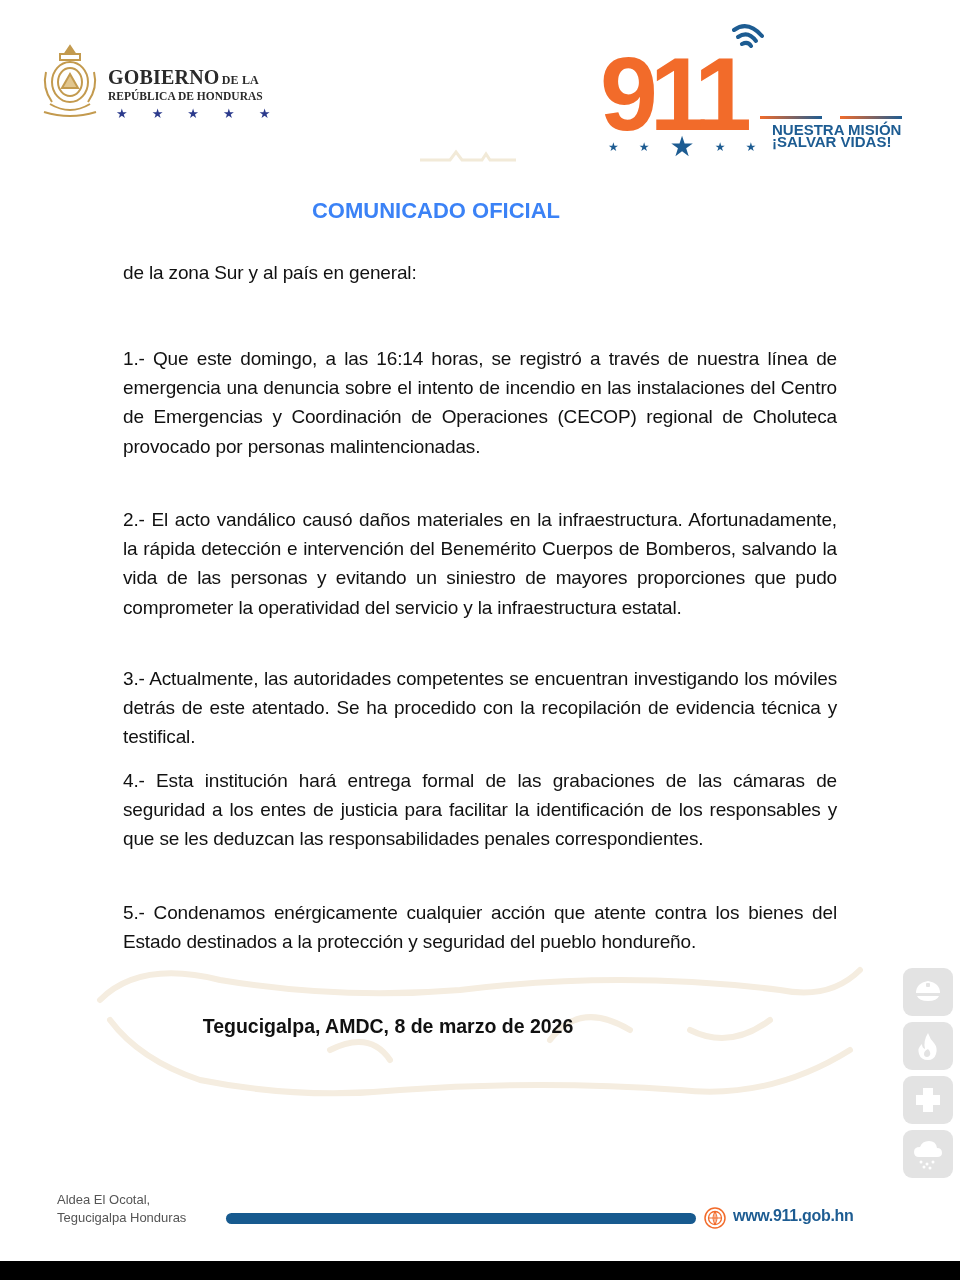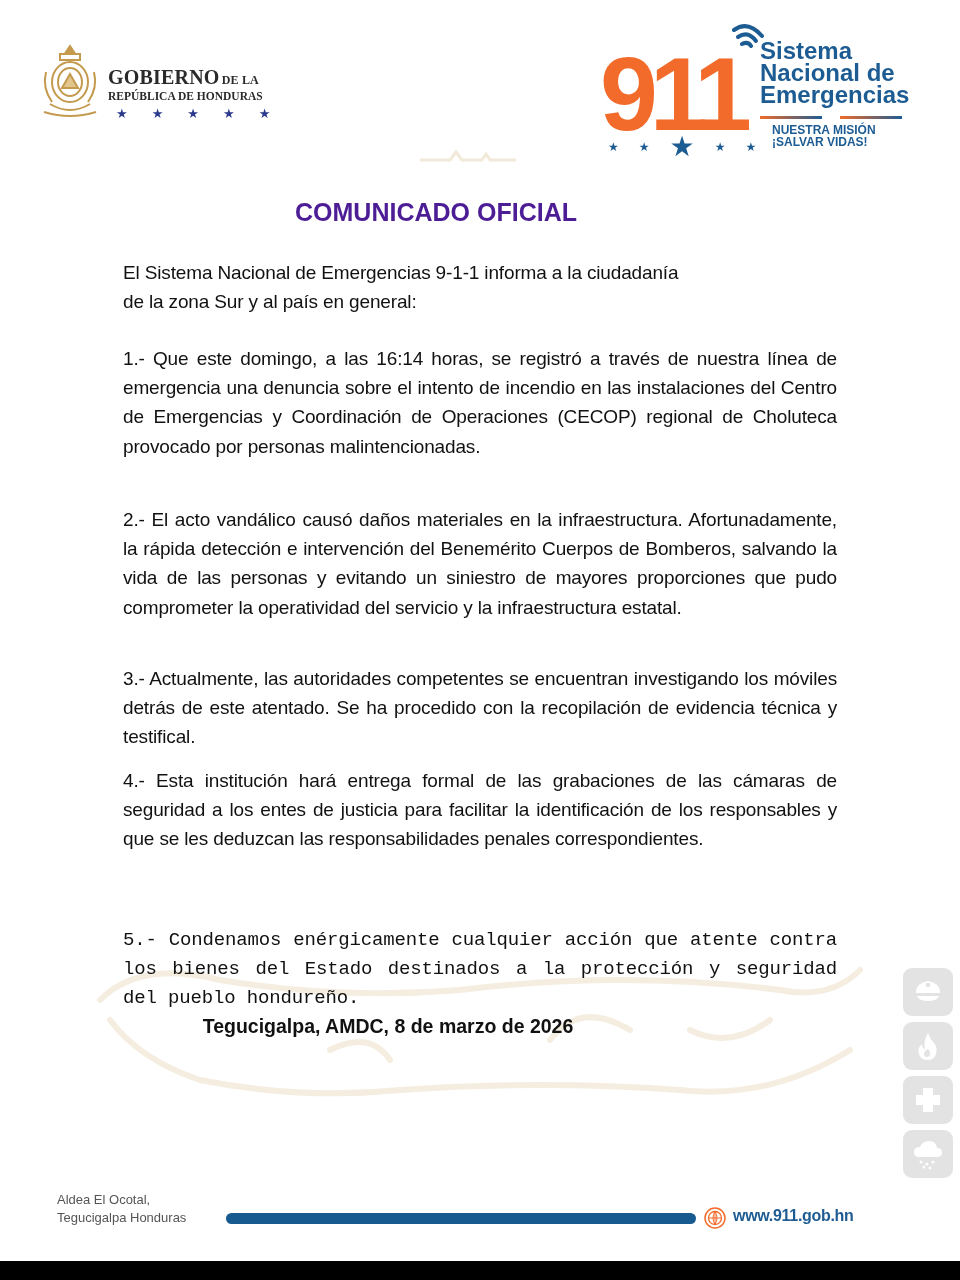--- a/index.html
+++ b/index.html
@@ -14,38 +14,38 @@
   .gov-line1 small { font-size: 12px; margin-left: 2px; }
   .gov-line2 { font-family: Liberation Serif, serif; font-weight: bold; font-size: 11.5px; color: #2a2a2a; margin-top: 1px; }
   .gov-stars { display: flex; gap: 24px; margin-top: 4px; margin-left: 8px; color: #2b3a8c; font-size: 13px; }
 
   .logo-911 { position: absolute; left: 600px; top: 20px; width: 330px; height: 140px; }
   .n911 { position: absolute; left: 0; top: 22px; font-family: "Liberation Sans", sans-serif; font-weight: bold; font-size: 104px; color: #f26b2a; letter-spacing: -8px; line-height: 1; }
   .wifi { position: absolute; left: 130px; top: 0; width: 34px; height: 28px; }
   .sne { position: absolute; left: 160px; top: 20px; color: #1d5c92; font-weight: bold; font-size: 24px; line-height: 22px; }
   .sne-bars { position: absolute; left: 160px; top: 96px; display: flex; gap: 18px; }
   .sne-bars span { display: block; width: 62px; height: 3px; background: linear-gradient(90deg,#f26b2a,#1d5c92); }
-  .mission { position: absolute; left: 172px; top: 104px; color: #1d5c92; font-weight: bold; font-size: 12px; line-height: 12px; }
+  .mission { position: absolute; left: 172px; top: 104px; color: #1d5c92; font-weight: bold; font-size: 15px; line-height: 12px; }
   .stars911 { position: absolute; left: 8px; top: 110px; display: flex; align-items: center; gap: 20px; color: #1d5c92; }
   .stars911 .s { font-size: 12px; }
   .stars911 .b { font-size: 28px; }
 
   
   .wm-top { position: absolute; left: 418px; top: 148px; width: 100px; height: 16px; }
   .wm-big { position: absolute; left: 90px; top: 940px; width: 780px; height: 160px; }
 
   
-  .title { position: absolute; top: 198px; left: 0; width: 872px; text-align: center; font-weight: bold; font-size: 25px; color: #4c1d95; }
+  .title { position: absolute; top: 198px; left: 0; width: 872px; text-align: center; font-weight: bold; font-size: 22px; color: #3b82f6; }
   .intro { position: absolute; left: 123px; top: 258px; width: 714px; font-size: 19px; line-height: 29px; letter-spacing: -0.15px; }
   .para { position: absolute; left: 123px; width: 714px; font-size: 19px; line-height: 29.2px; text-align: justify; letter-spacing: -0.15px; }
   .p1 { top: 344px; }
   .p2 { top: 505px; }
   .p3 { top: 664px; }
   .p4 { top: 766px; }
-  .p5 { top: 926px; font-family: Liberation Mono, monospace; }
+  .p5 { top: 898px; }
   .signoff { position: absolute; top: 1015px; left: 0; width: 776px; text-align: center; font-weight: bold; font-size: 19.5px; }
 
   
   .services { position: absolute; left: 903px; top: 968px; display: flex; flex-direction: column; gap: 6px; }
   .svc { width: 50px; height: 48px; border-radius: 9px; background: #e3e3e3; display: flex; align-items: center; justify-content: center; }
   .svc svg { width: 34px; height: 34px; }
 
   
   .addr { position: absolute; left: 57px; top: 1191px; font-size: 13px; color: #555; line-height: 18px; }
   .bar { position: absolute; left: 226px; top: 1213px; width: 470px; height: 11px; border-radius: 6px; background: #175a8f; }
@@ -84,25 +84,20 @@
 
 <div class="logo-911">
   <div class="n911">911</div>
   <svg class="wifi" viewBox="0 0 34 28">
     <g fill="none" stroke="#1d5c92" stroke-width="4" stroke-linecap="round">
       <path d="M4 10 q14 -10 28 6"></path>
       <path d="M8 17 q10 -7 18 4"></path>
       <path d="M12 24 q6 -3 9 2"></path>
     </g>
   </svg>
-  <div class="sne">
-    <div>Sistema</div>
-    <div>Nacional de</div>
-    <div>Emergencias</div>
-  </div>
   <div class="sne-bars">
       <span></span>
       <span></span>
     </div>
   <div class="mission">
     <div>NUESTRA MISIÓN</div>
     <div>¡SALVAR VIDAS!</div>
   </div>
   <div class="stars911">
     <span class="s">★</span>
@@ -120,21 +115,20 @@
   <g fill="none" stroke="#f5ede0" stroke-width="6" stroke-linecap="round">
     <path d="M10 60 q40 -40 120 -20 q120 20 240 10 q160 -20 320 0 q50 10 80 -20"></path>
     <path d="M20 80 q30 40 90 60 q100 20 200 10 q140 -10 280 0 q90 10 170 -40"></path>
     <path d="M240 110 q40 -20 60 10 M460 100 q30 -40 80 -10 M600 90 q40 20 80 -10"></path>
   </g>
 </svg>
 
 <h1 class="title">COMUNICADO OFICIAL</h1>
 
 <div class="intro">
-  <div>El Sistema Nacional de Emergencias 9-1-1 informa a la ciudadanía</div>
   <div>de la zona Sur y al país en general:</div>
 </div>
 
 <p class="para p1">1.- Que este domingo, a las 16:14 horas, se registró a través de nuestra línea de emergencia una denuncia sobre el intento de incendio en las instalaciones del Centro de Emergencias y Coordinación de Operaciones (CECOP) regional de Choluteca provocado por personas malintencionadas.</p>
 <p class="para p2">2.- El acto vandálico causó daños materiales en la infraestructura. Afortunadamente, la rápida detección e intervención del Benemérito Cuerpos de Bomberos, salvando la vida de las personas y evitando un siniestro de mayores proporciones que pudo comprometer la operatividad del servicio y la infraestructura estatal.</p>
 <p class="para p3">3.- Actualmente, las autoridades competentes se encuentran investigando los móviles detrás de este atentado. Se ha procedido con la recopilación de evidencia técnica y testifical.</p>
 <p class="para p4">4.- Esta institución hará entrega formal de las grabaciones de las cámaras de seguridad a los entes de justicia para facilitar la identificación de los responsables y que se les deduzcan las responsabilidades penales correspondientes.</p>
 <p class="para p5">5.- Condenamos enérgicamente cualquier acción que atente contra los bienes del Estado destinados a la protección y seguridad del pueblo hondureño.</p>
 
 <div class="signoff">Tegucigalpa, AMDC, 8 de marzo de 2026</div>

